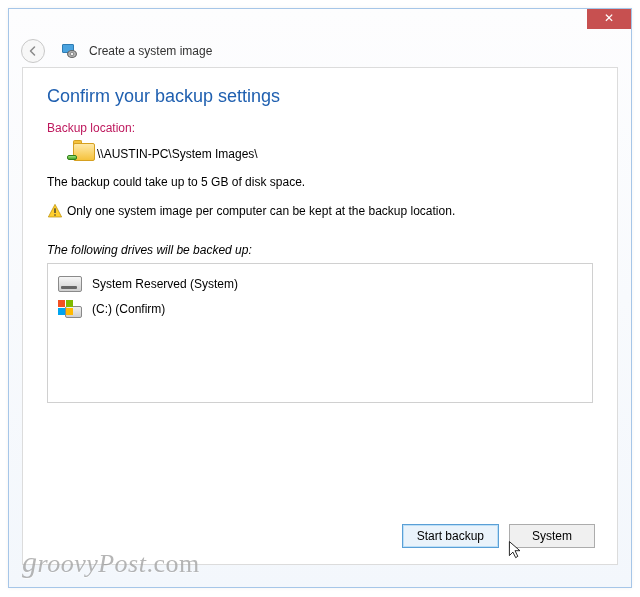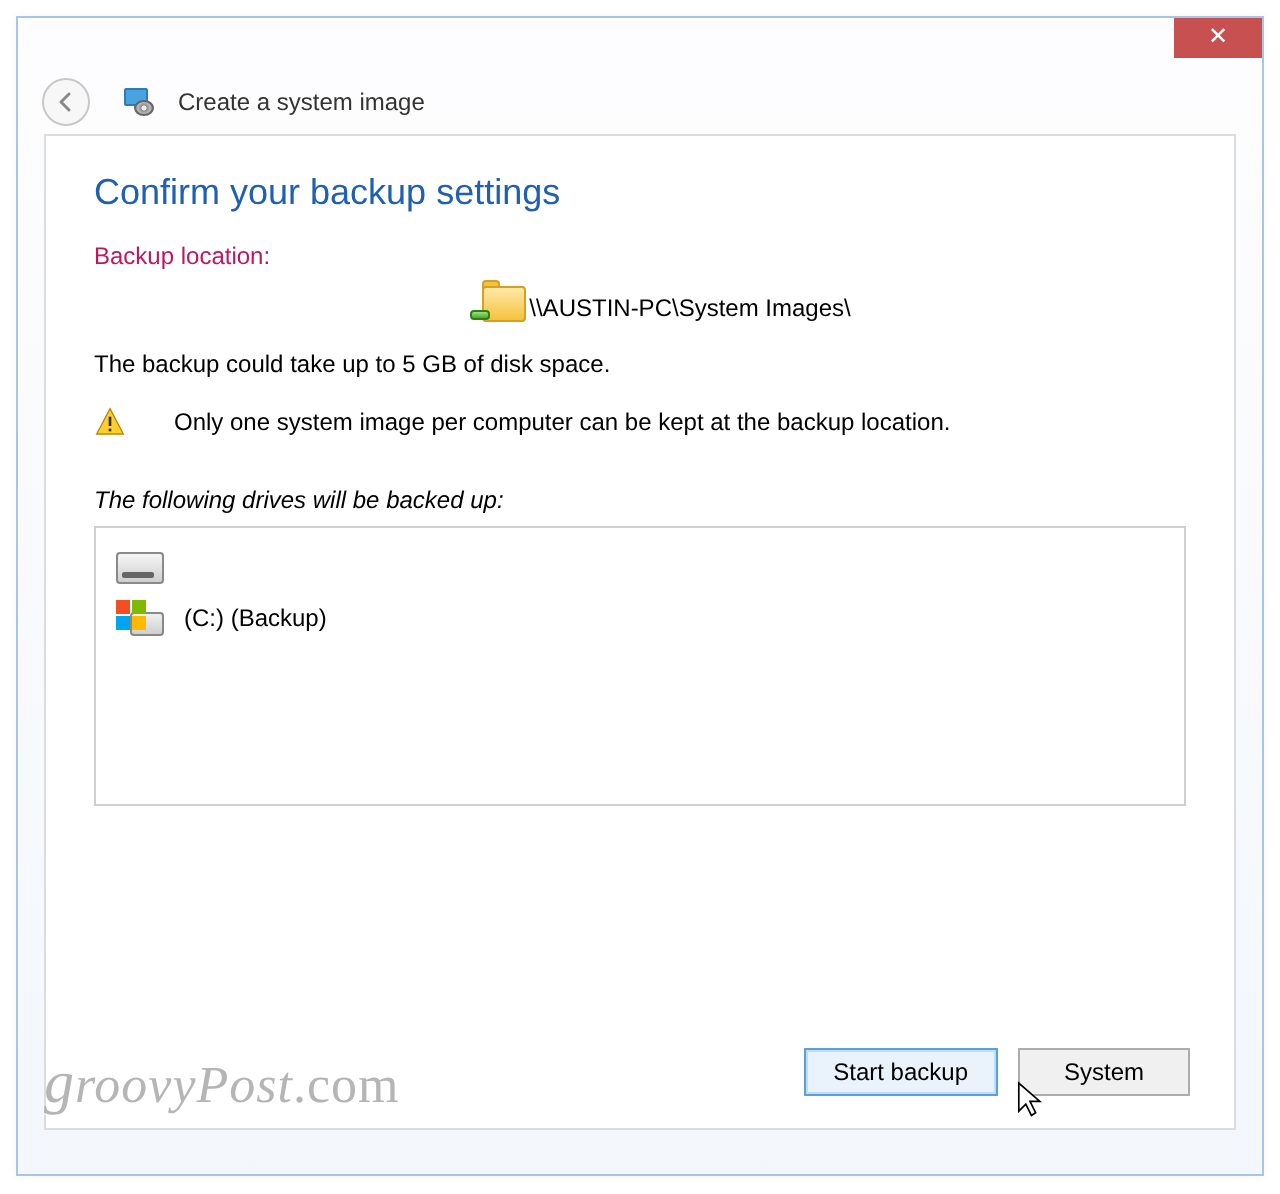--- a/index.html
+++ b/index.html
@@ -79,40 +79,39 @@
   }
   .heading {
     color: #2060b0;
     font-size: 18px;
     margin: 2px 0 14px 0;
   }
   .label { color: #be185d; margin-bottom: 6px; }
   .location-row {
     display: flex; align-items: center; gap: 0;
     padding: 2px 0 10px 20px;
-    justify-content: center;
   }
   .network-folder-icon { width: 30px; height: 22px; position: relative; }
   .network-folder-icon .folder {
     position: absolute; left: 6px; top: 0; width: 22px; height: 18px;
     background: linear-gradient(#ffe9a8, #f5c23c);
     border: 1px solid #d6a020; border-radius: 2px;
   }
   .network-folder-icon .tab {
     position: absolute; left: 6px; top: -3px; width: 9px; height: 5px;
     background: #f5c23c; border: 1px solid #d6a020; border-bottom: none;
     border-radius: 2px 2px 0 0;
   }
   .network-folder-icon .pipe {
     position: absolute; left: 0; top: 12px; width: 10px; height: 5px;
     background: linear-gradient(#9be27a, #49a82a);
     border: 1px solid #2f7f18; border-radius: 2px;
   }
   .note { margin: 0 0 14px 0; }
-  .warn-row { display: flex; align-items: center; gap: 24px; margin-bottom: 24px; }
+  .warn-row { display: flex; align-items: center; gap: 4px; margin-bottom: 24px; }
   .warn-icon {
     width: 16px; height: 16px;
   }
   .warn-icon svg { width: 16px; height: 16px; display: block; }
   .subheading { margin-bottom: 6px; font-style: italic; }
   .drives-box {
     border: 1px solid #d0d0d0;
     background: #fff;
     height: 140px;
     padding: 8px 10px;
@@ -165,21 +164,21 @@
     box-shadow: 0 0 0 1px #bcdff7 inset;
   }
   .cursor {
     position: absolute;
     right: 95px; bottom: 4px;
     width: 14px; height: 20px;
     pointer-events: none;
   }
   .watermark {
     position: absolute;
-    left: 22px; bottom: 38px;
+    left: 22px; bottom: 18px;
     font-family: Georgia, "Times New Roman", serif;
     font-style: italic;
     font-size: 26px;
     color: rgba(120,120,120,0.55);
     letter-spacing: 0.5px;
     text-shadow: 0 1px 0 rgba(255,255,255,0.6);
     pointer-events: none;
   }
   .watermark .g { font-size: 30px; }
 </style>
@@ -230,30 +229,31 @@
       <span>Only one system image per computer can be kept at the backup location.</span>
     </div>
 
     <div class="subheading">The following drives will be backed up:</div>
     <div class="drives-box">
       <div class="drive-row">
         <div class="hdd-icon">
             <div class="body"></div>
             <div class="slot"></div>
           </div>
+        <span>System Reserved (System)</span>
       </div>
       <div class="drive-row">
         <div class="win-drive-icon">
           <div class="hdd"></div>
           <div class="q q1"></div>
             <div class="q q2"></div>
             <div class="q q3"></div>
             <div class="q q4"></div>
         </div>
-        <span>(C:) (Backup)</span>
+        <span>(C:) (Confirm)</span>
       </div>
     </div>
 
     <div class="button-row">
       <button class="win-btn primary">Start backup</button>
       <button class="win-btn">System</button>
     </div>
 
     <svg class="cursor" viewBox="0 0 20 28">
       <path d="M2 2 L2 22 L7 17 L11 25 L14 23 L10 15 L17 15 Z" fill="#fff" stroke="#000" stroke-width="1.2"></path>

